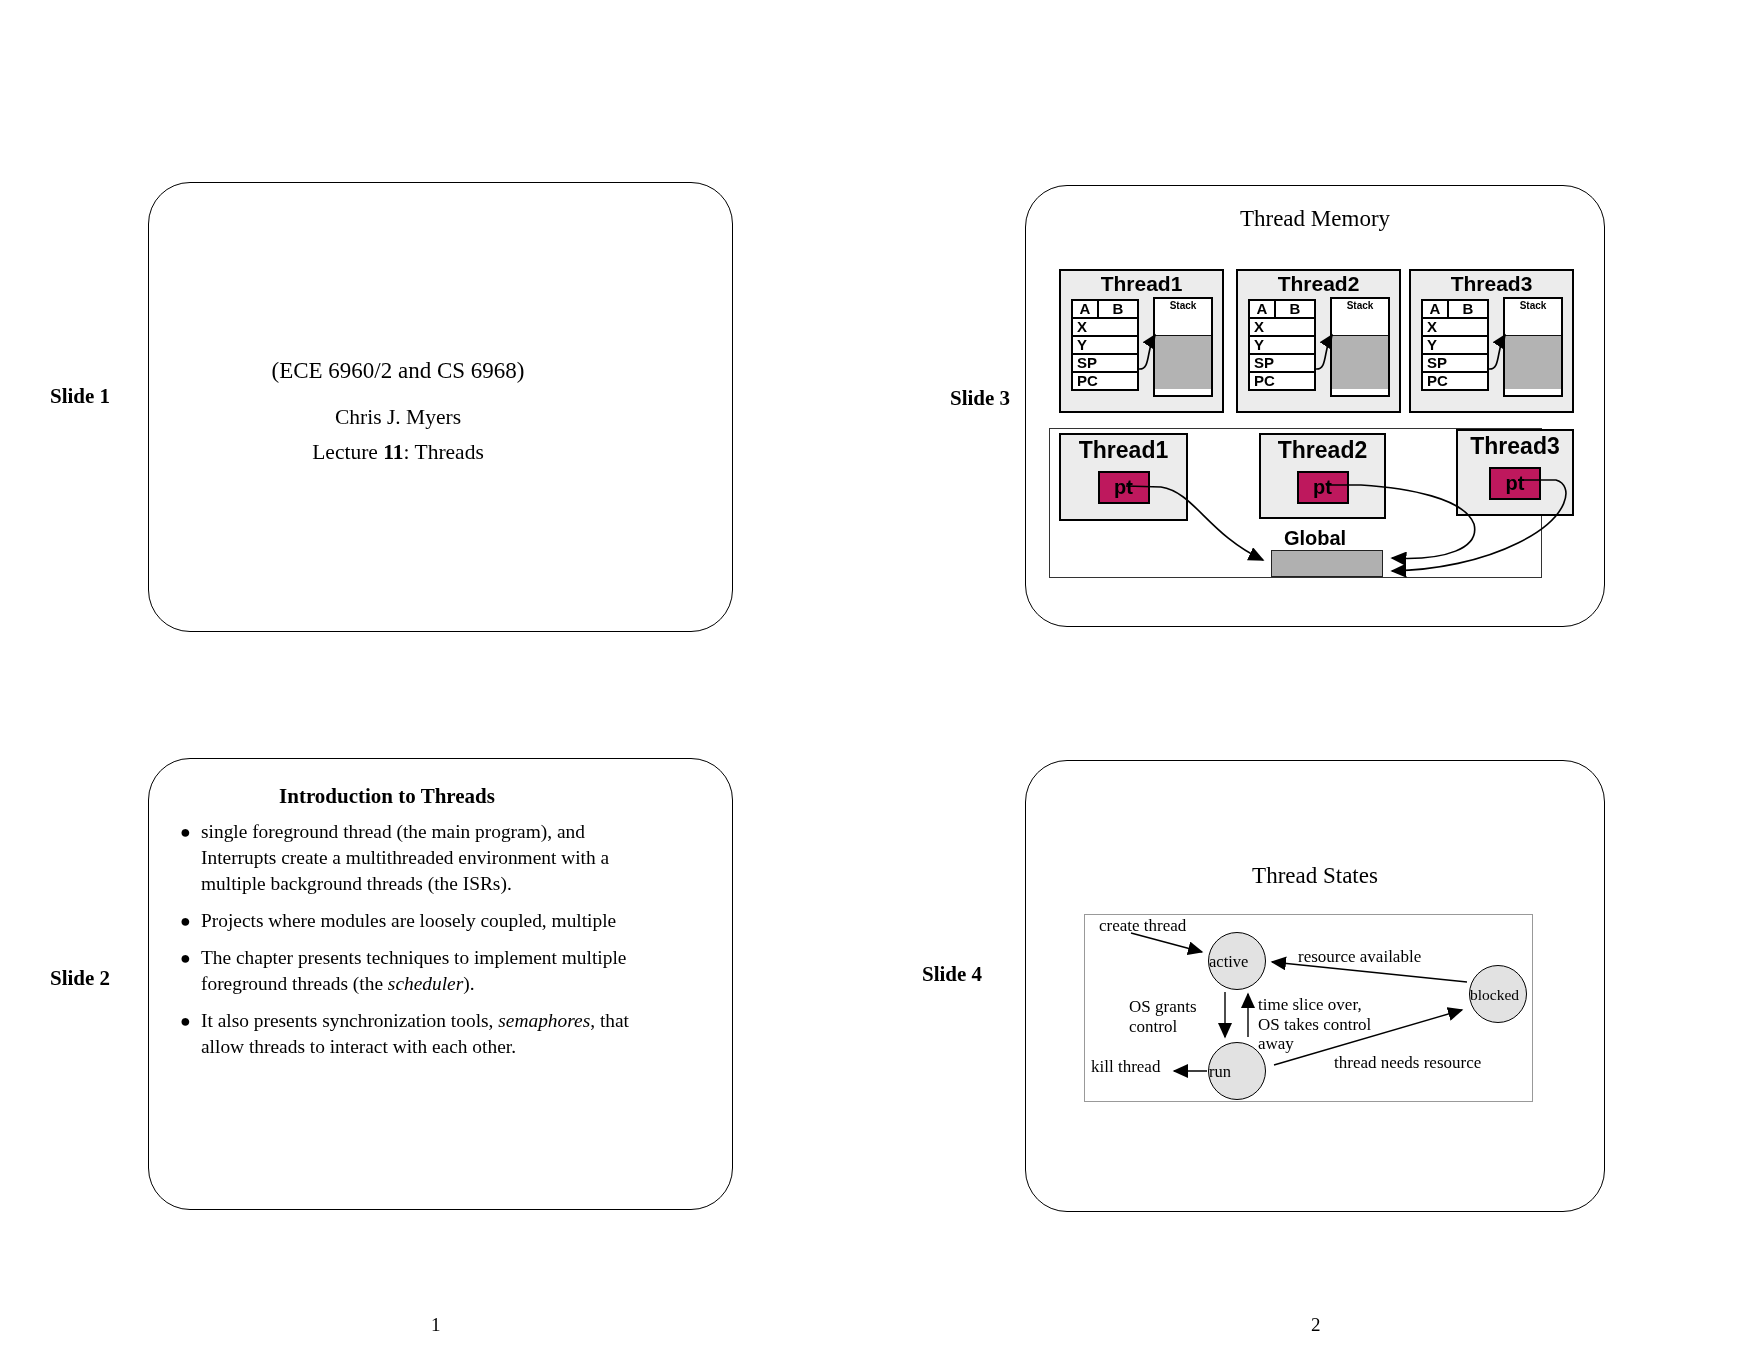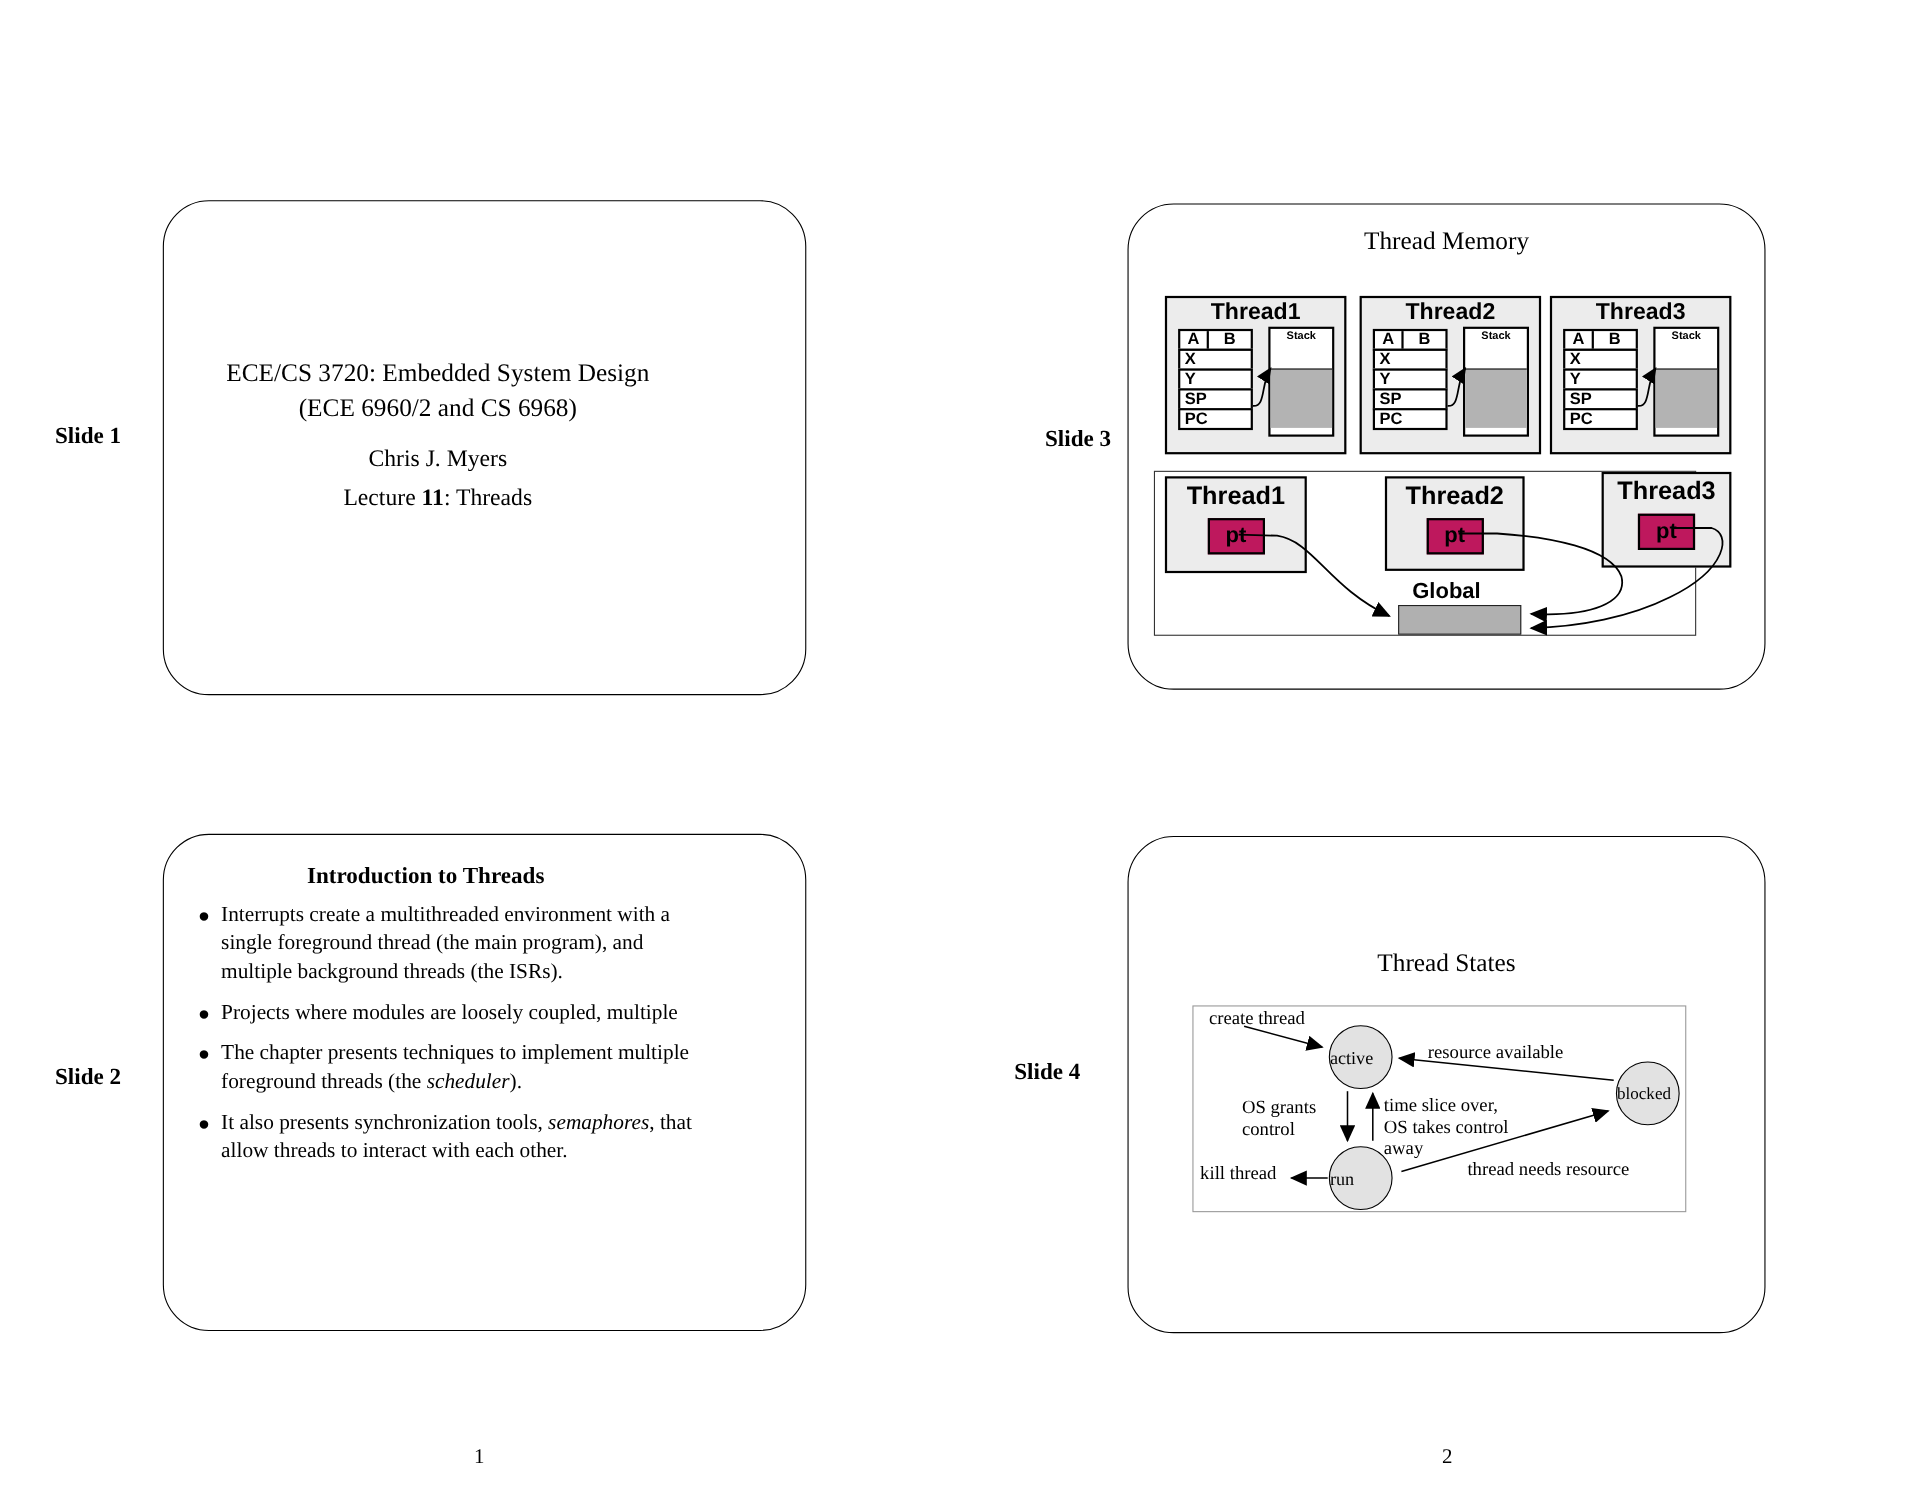--- a/index.html
+++ b/index.html
@@ -99,35 +99,34 @@
   #state-blocked{left:443px;top:204px;font-size:15.5px;}
   .s4-overlay{position:absolute;left:0;top:0;width:578px;height:450px;pointer-events:none;}
 </style>
 </head>
 <body>
 
 <div class="page">
 
   <div class="slide-label" id="lbl-s1">Slide 1</div>
   <section class="slide" id="slide1">
-    <div class="s1-line s1-t1">ECE/CS 3720: Embedded System Design</div>
     <div class="s1-line s1-t2">(ECE 6960/2 and CS 6968)</div>
     <div class="s1-line s1-author">Chris J. Myers</div>
     <div class="s1-line s1-lecture"><span>Lecture </span><span class="bold">11</span><span>: Threads</span></div>
   </section>
 
   <div class="slide-label" id="lbl-s2">Slide 2</div>
   <section class="slide" id="slide2">
     <div class="s2-content">
       <div class="s2-title">Introduction to Threads</div>
 
       <div class="bullet">
         <span class="bdot">●</span>
+        <div>single foreground thread (the main program), and</div>
         <div>Interrupts create a multithreaded environment with a</div>
-        <div>single foreground thread (the main program), and</div>
         <div>multiple background threads (the ISRs).</div>
       </div>
 
       <div class="bullet">
         <span class="bdot">●</span>
         <div>Projects where modules are loosely coupled, multiple</div>
       </div>
 
       <div class="bullet">
         <span class="bdot">●</span>

